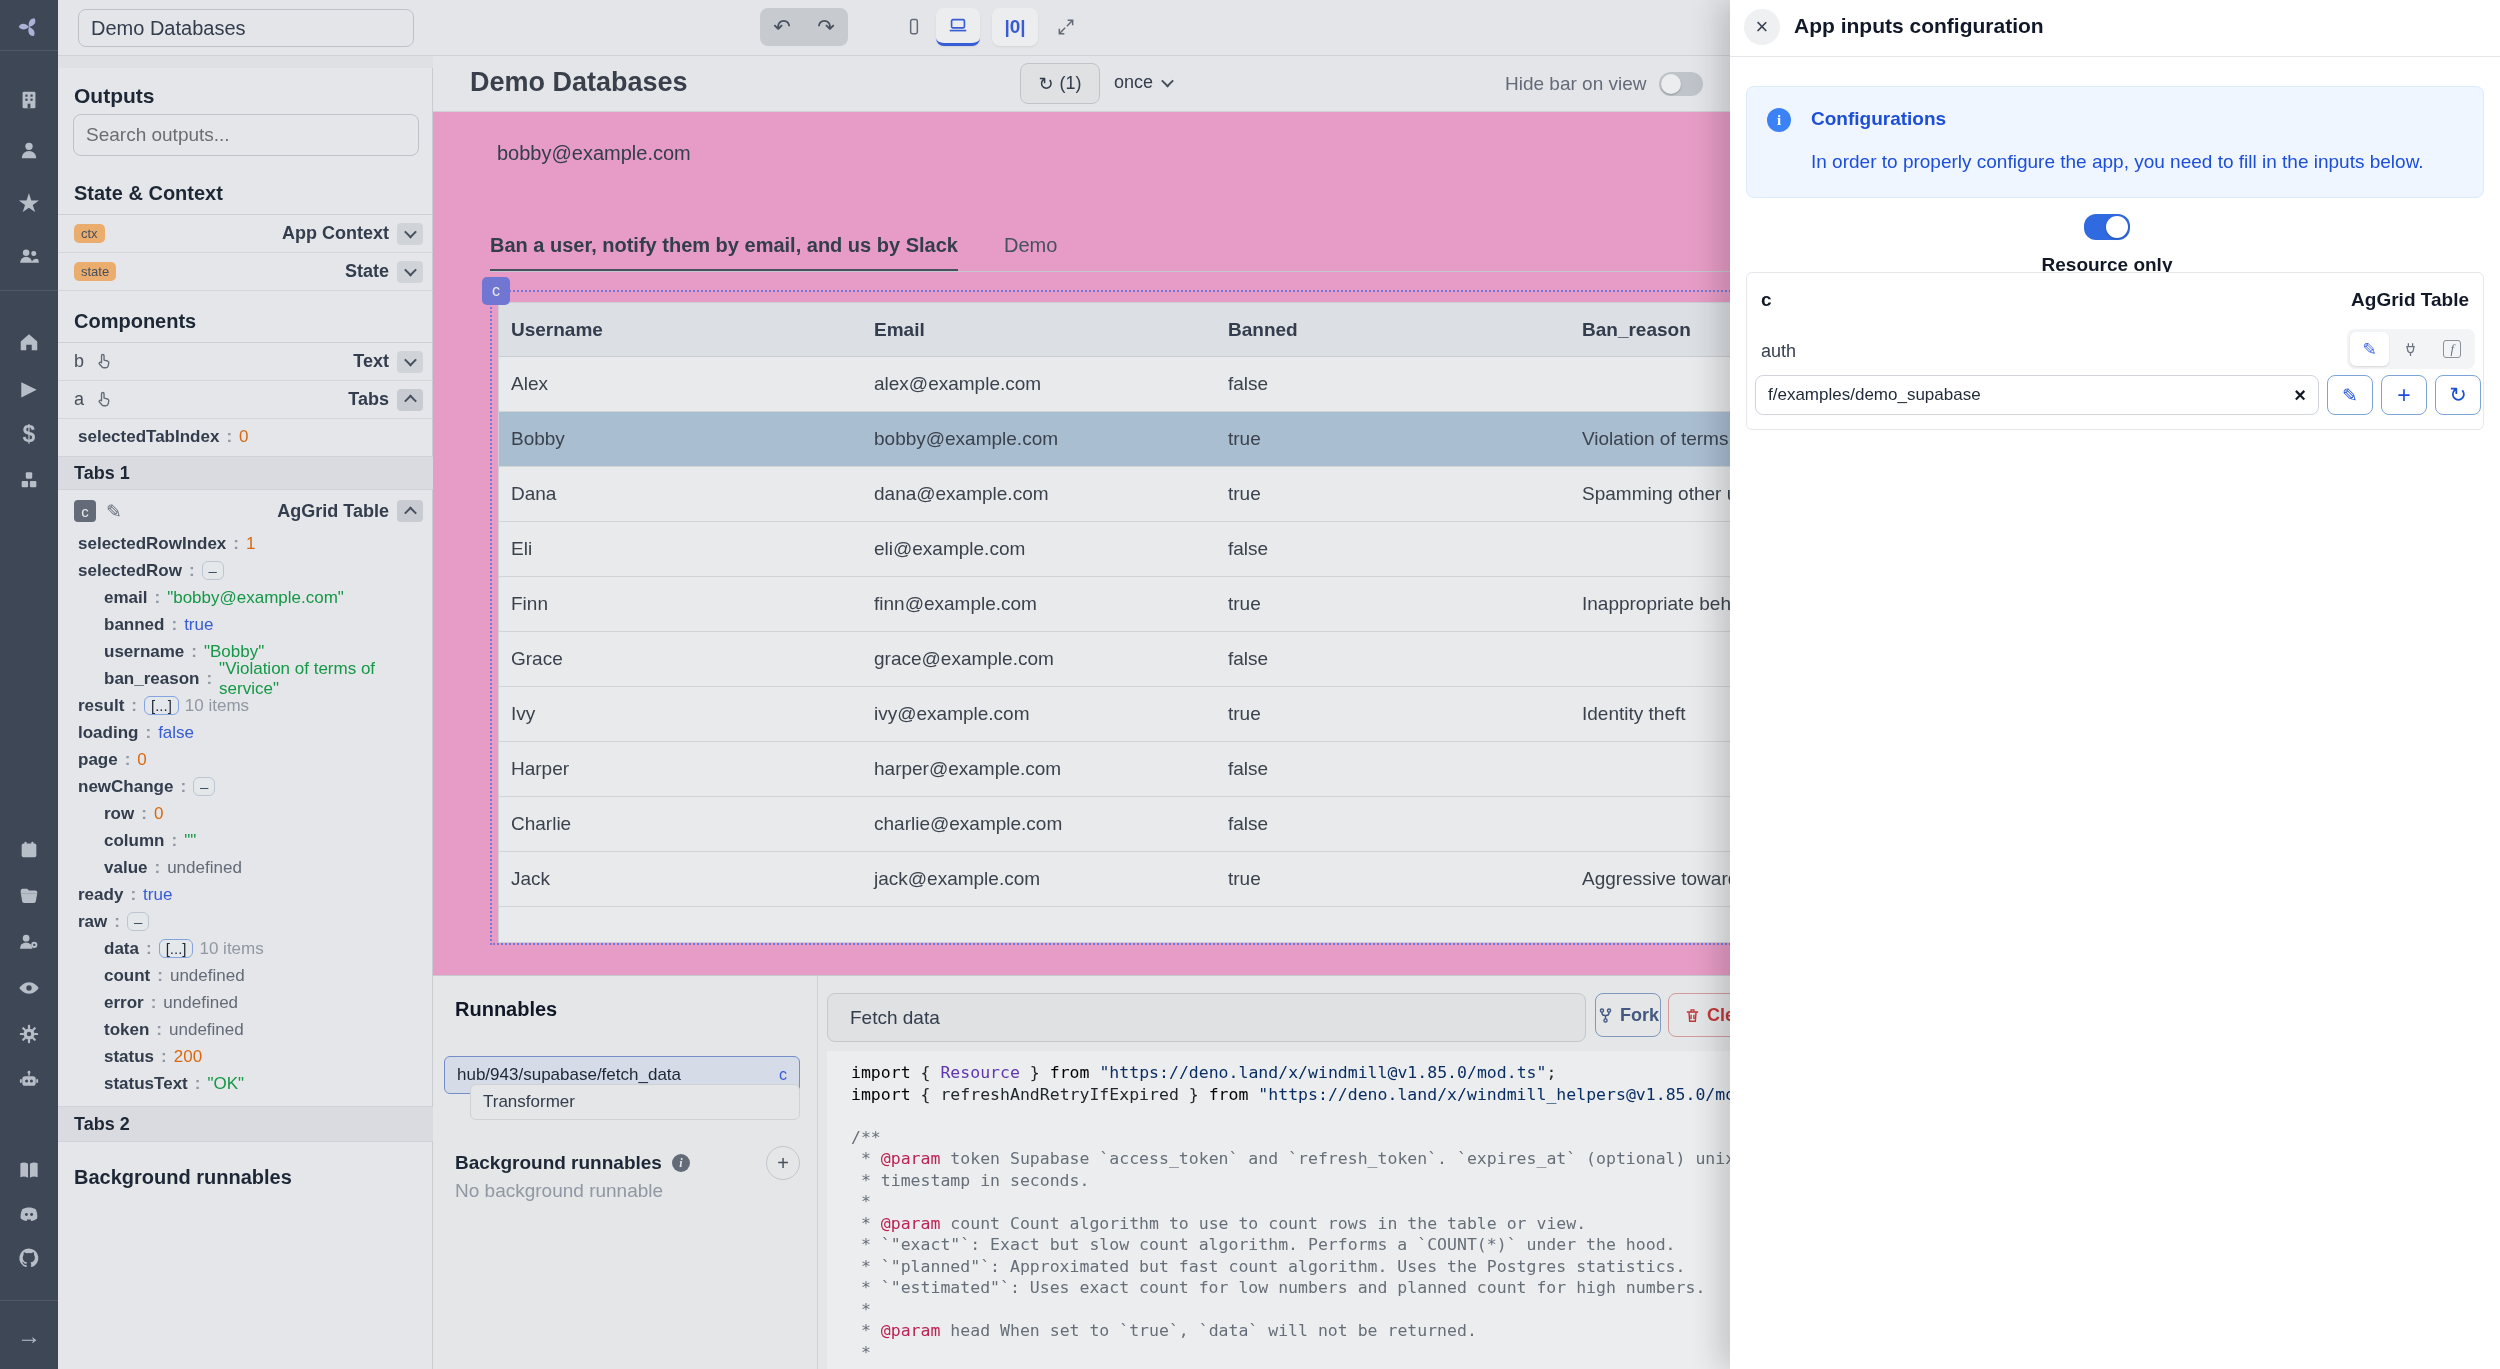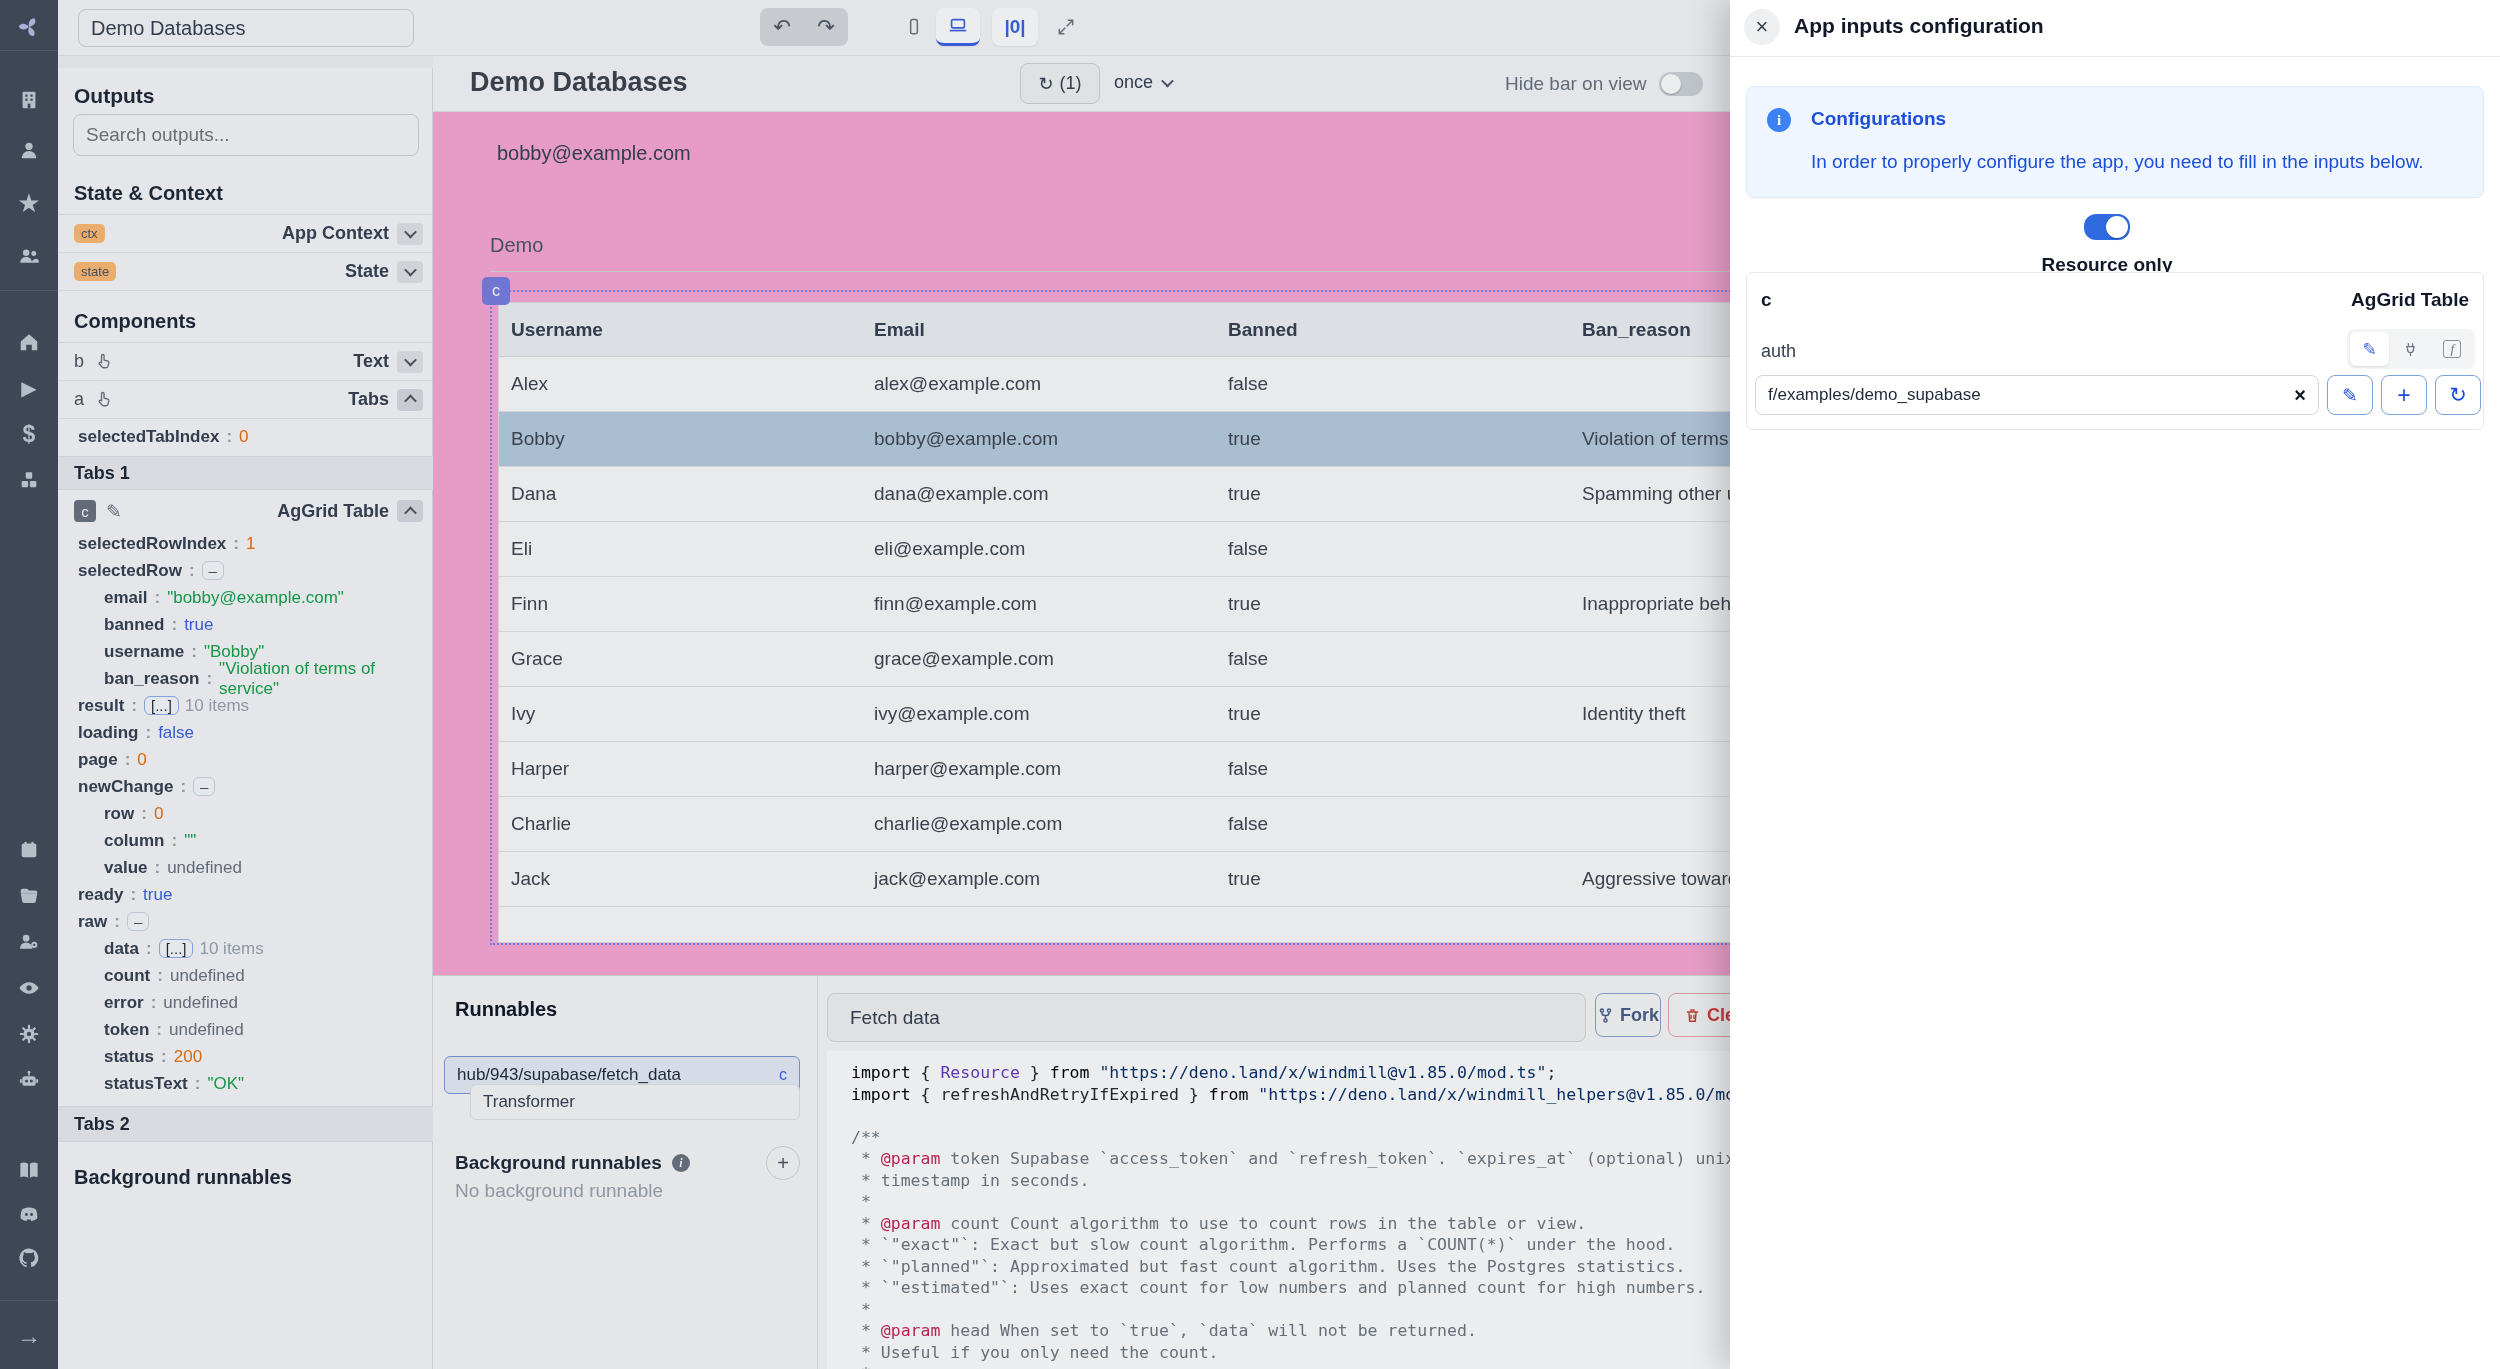--- a/index.html
+++ b/index.html
@@ -485,20 +485,21 @@
     <span>Hide bar on view</span>
     <span class="toggle off">
         <span class="knob"></span>
       </span>
   </div>
 </div>
 
 <div class="abs" id="canvas">
   <div id="canvas-text">bobby@example.com</div>
   <div id="tabs-row">
+    <span id="tab-active">Ban a user, notify them by email, and us by Slack</span>
     <span id="tab-other">Demo</span>
   </div>
   <div id="tabs-base"></div>
   <div id="select-outline"></div>
   <div id="select-badge">c</div>
   <div id="grid-table">
     <div class="t-head" id="thead">
         <div class="t-cell">Username</div>
         <div class="t-cell">Email</div>
         <div class="t-cell">Banned</div>
@@ -610,21 +611,20 @@
       <div class="cl"><span class="c-cm">/**</span></div>
       <div class="cl"><span class="c-cm"> * </span><span class="c-tag">@param</span><span class="c-cm"> token Supabase `access_token` and `refresh_token`. `expires_at` (optional) unix</span></div>
       <div class="cl"><span class="c-cm"> * timestamp in seconds.</span></div>
       <div class="cl"><span class="c-cm"> *</span></div>
       <div class="cl"><span class="c-cm"> * </span><span class="c-tag">@param</span><span class="c-cm"> count Count algorithm to use to count rows in the table or view.</span></div>
       <div class="cl"><span class="c-cm"> * `"exact"`: Exact but slow count algorithm. Performs a `COUNT(*)` under the hood.</span></div>
       <div class="cl"><span class="c-cm"> * `"planned"`: Approximated but fast count algorithm. Uses the Postgres statistics.</span></div>
       <div class="cl"><span class="c-cm"> * `"estimated"`: Uses exact count for low numbers and planned count for high numbers.</span></div>
       <div class="cl"><span class="c-cm"> *</span></div>
       <div class="cl"><span class="c-cm"> * </span><span class="c-tag">@param</span><span class="c-cm"> head When set to `true`, `data` will not be returned.</span></div>
-      <div class="cl"><span class="c-cm"> * Useful if you only need the count.</span></div>
       <div class="cl"><span class="c-cm"> *</span></div>
     </div>
 </div>
 
 <div class="abs" id="dim"></div>
 
 <div class="abs" id="drawer">
   <div id="drawer-close">
       <span>×</span>
     </div>

